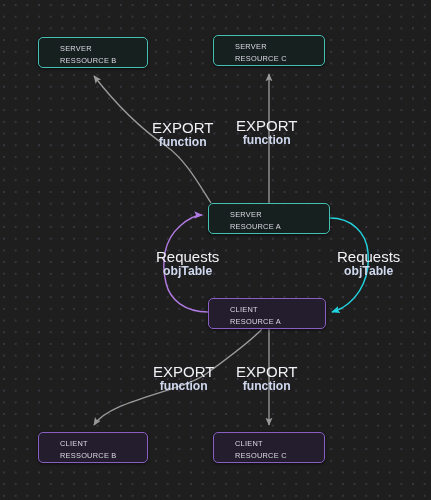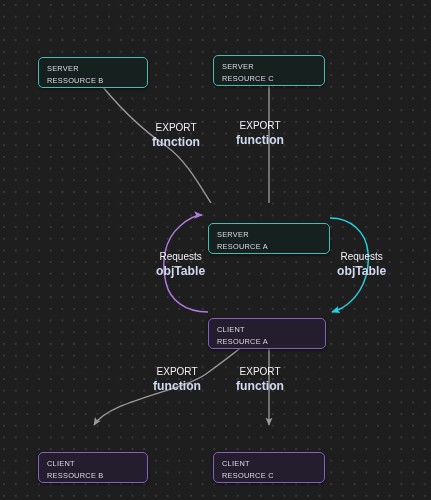--- a/index.html
+++ b/index.html
@@ -24,23 +24,22 @@
     left: 0;
     top: 0;
     width: 431px;
     height: 500px;
     pointer-events: none;
   }
   .node {
     position: absolute;
     box-sizing: border-box;
     border-radius: 5px;
-    padding: 5px 0 0 8px;
+    padding: 5px 0 0 21px;
     z-index: 3;
-    margin-top: 20px;
   }
   .node .line1,
   .node .line2 {
     display: block;
     color: #ddd9e6;
     font-size: 7.4px;
     letter-spacing: 0.25px;
     line-height: 11.5px;
     white-space: nowrap;
   }
@@ -57,21 +56,21 @@
   .edge-label {
     position: absolute;
     text-align: center;
     line-height: 15px;
     z-index: 4;
     white-space: nowrap;
   }
   .edge-label .lbl-top {
     display: block;
     color: #f2f0f5;
-    font-size: 10px;
+    font-size: 15px;
   }
   .edge-label .lbl-bot {
     display: block;
     color: #cfd8ee;
     font-size: 12.2px;
     font-weight: bold;
   }
 </style>
 </head>
 <body>

